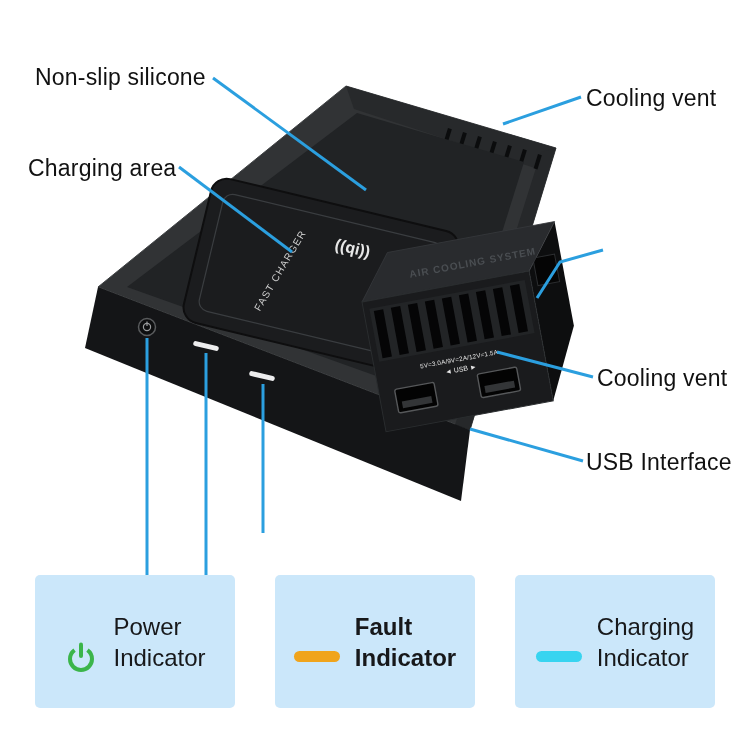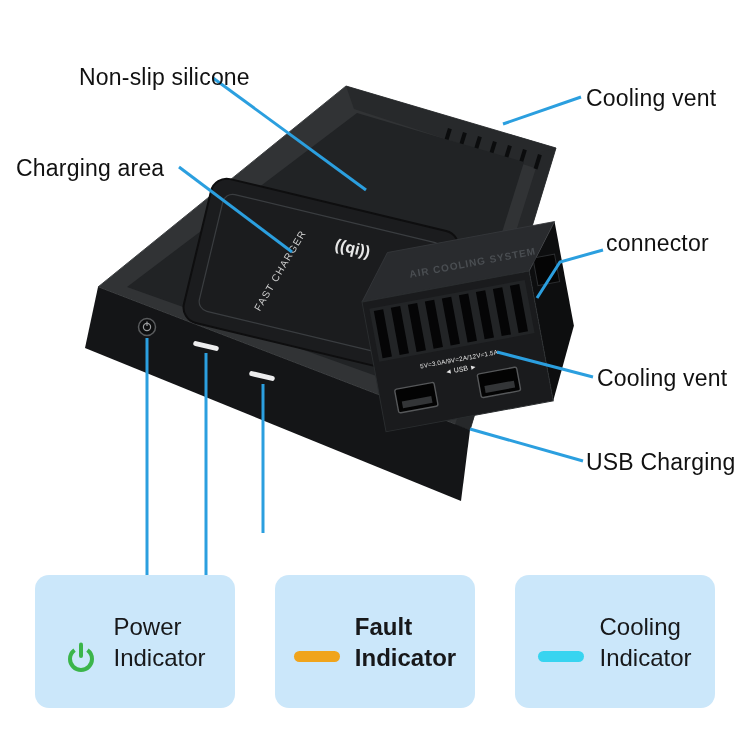--- a/index.html
+++ b/index.html
@@ -4,21 +4,21 @@
 <style>
   * { margin:0; padding:0; box-sizing:border-box; }
   html,body { width:750px; height:750px; }
   body { font-family:"Liberation Sans", sans-serif; background:#ffffff; }
   .stage { position:relative; width:750px; height:750px; background:#ffffff; overflow:hidden;
            --leader:#2b9fdf; --box-bg:#cbe7fa; --label:#111111; }
   .svg-layer { position:absolute; inset:0; }
   .callout { position:absolute; font-size:23px; color:var(--label); letter-spacing:.2px; line-height:29px; white-space:nowrap; }
   .leader { stroke:var(--leader); stroke-width:3; fill:none; }
   .indicator-box { position:absolute; top:575px; width:200px; height:133px; background:var(--box-bg);
-                   border-radius:14px; display:flex; align-items:center; justify-content:center; gap:15px; }
+                   border-radius:5px; display:flex; align-items:center; justify-content:center; gap:15px; }
   .box-text { font-size:24px; color:#17181a; line-height:31px; }
   .box-icon { margin-top:30px; flex:0 0 auto; }
   .box-icon.bar { width:46px; height:11px; border-radius:6px; background:currentColor; }
   .box-icon.power { width:34px; height:34px; }
   svg text { font-family:"Liberation Sans", sans-serif; }
 </style>
 </head>
 <body>
 
 <div class="stage" style="--leader: #2b9fdf; --box-bg: #cbe7fa; --label: #111111;">
@@ -98,28 +98,27 @@
       <polyline class="leader" points="179,167 292,252"></polyline>
       <polyline class="leader" points="603,250 560,262 537,298"></polyline>
       <polyline class="leader" points="593,377 497,352"></polyline>
       <polyline class="leader" points="583,461 470,429"></polyline>
       <polyline class="leader" points="147,338 147,575"></polyline>
       <polyline class="leader" points="206,353 206,575"></polyline>
       <polyline class="leader" points="263,384 263,533"></polyline>
     </g>
   </svg>
 
-  <div class="callout" style="left:35px; top:63px;margin-left:44px;">Non-slip silicone</div>
+  <div class="callout" style="left:35px; top:63px;">Non-slip silicone</div>
   <div class="callout" style="left:586px; top:84px;">Cooling vent</div>
-  <div class="callout" style="left:16px; top:154px;">Charging area</div>
+  <div class="callout" style="left:28px; top:154px;">Charging area</div>
   <div class="callout" style="left:606px; top:229px;">
-    <div>connector</div>
   </div>
   <div class="callout" style="left:597px; top:364px;">Cooling vent</div>
-  <div class="callout" style="left:586px; top:448px;">USB Charging</div>
+  <div class="callout" style="left:586px; top:448px;">USB Interface</div>
 
   <div class="indicator-box" style="left:35px;">
     <div class="box-icon power" style="color: rgb(59, 181, 74);">
       <svg width="34" height="34" viewBox="0 0 34 34">
         <circle cx="17" cy="19" r="11" fill="none" stroke="currentColor" stroke-width="4" pathLength="100" stroke-dasharray="80 20" stroke-dashoffset="15"></circle>
         <line x1="17" y1="4.5" x2="17" y2="16" stroke="currentColor" stroke-width="4" stroke-linecap="round"></line>
       </svg>
     </div>
     <div class="box-text">
       <div>Power</div>
@@ -131,18 +130,18 @@
     <div class="box-icon bar" style="color: rgb(240, 164, 28);"></div>
     <div class="box-text">
       <div>Fault</div>
       <div>Indicator</div>
     </div>
   </div>
 
   <div class="indicator-box" style="left:515px;">
     <div class="box-icon bar" style="color: rgb(56, 212, 240);"></div>
     <div class="box-text">
-      <div>Cooling</div>
+      <div>Charging</div>
       <div>Indicator</div>
     </div>
   </div>
 
 </div>
 
 </body></html>

